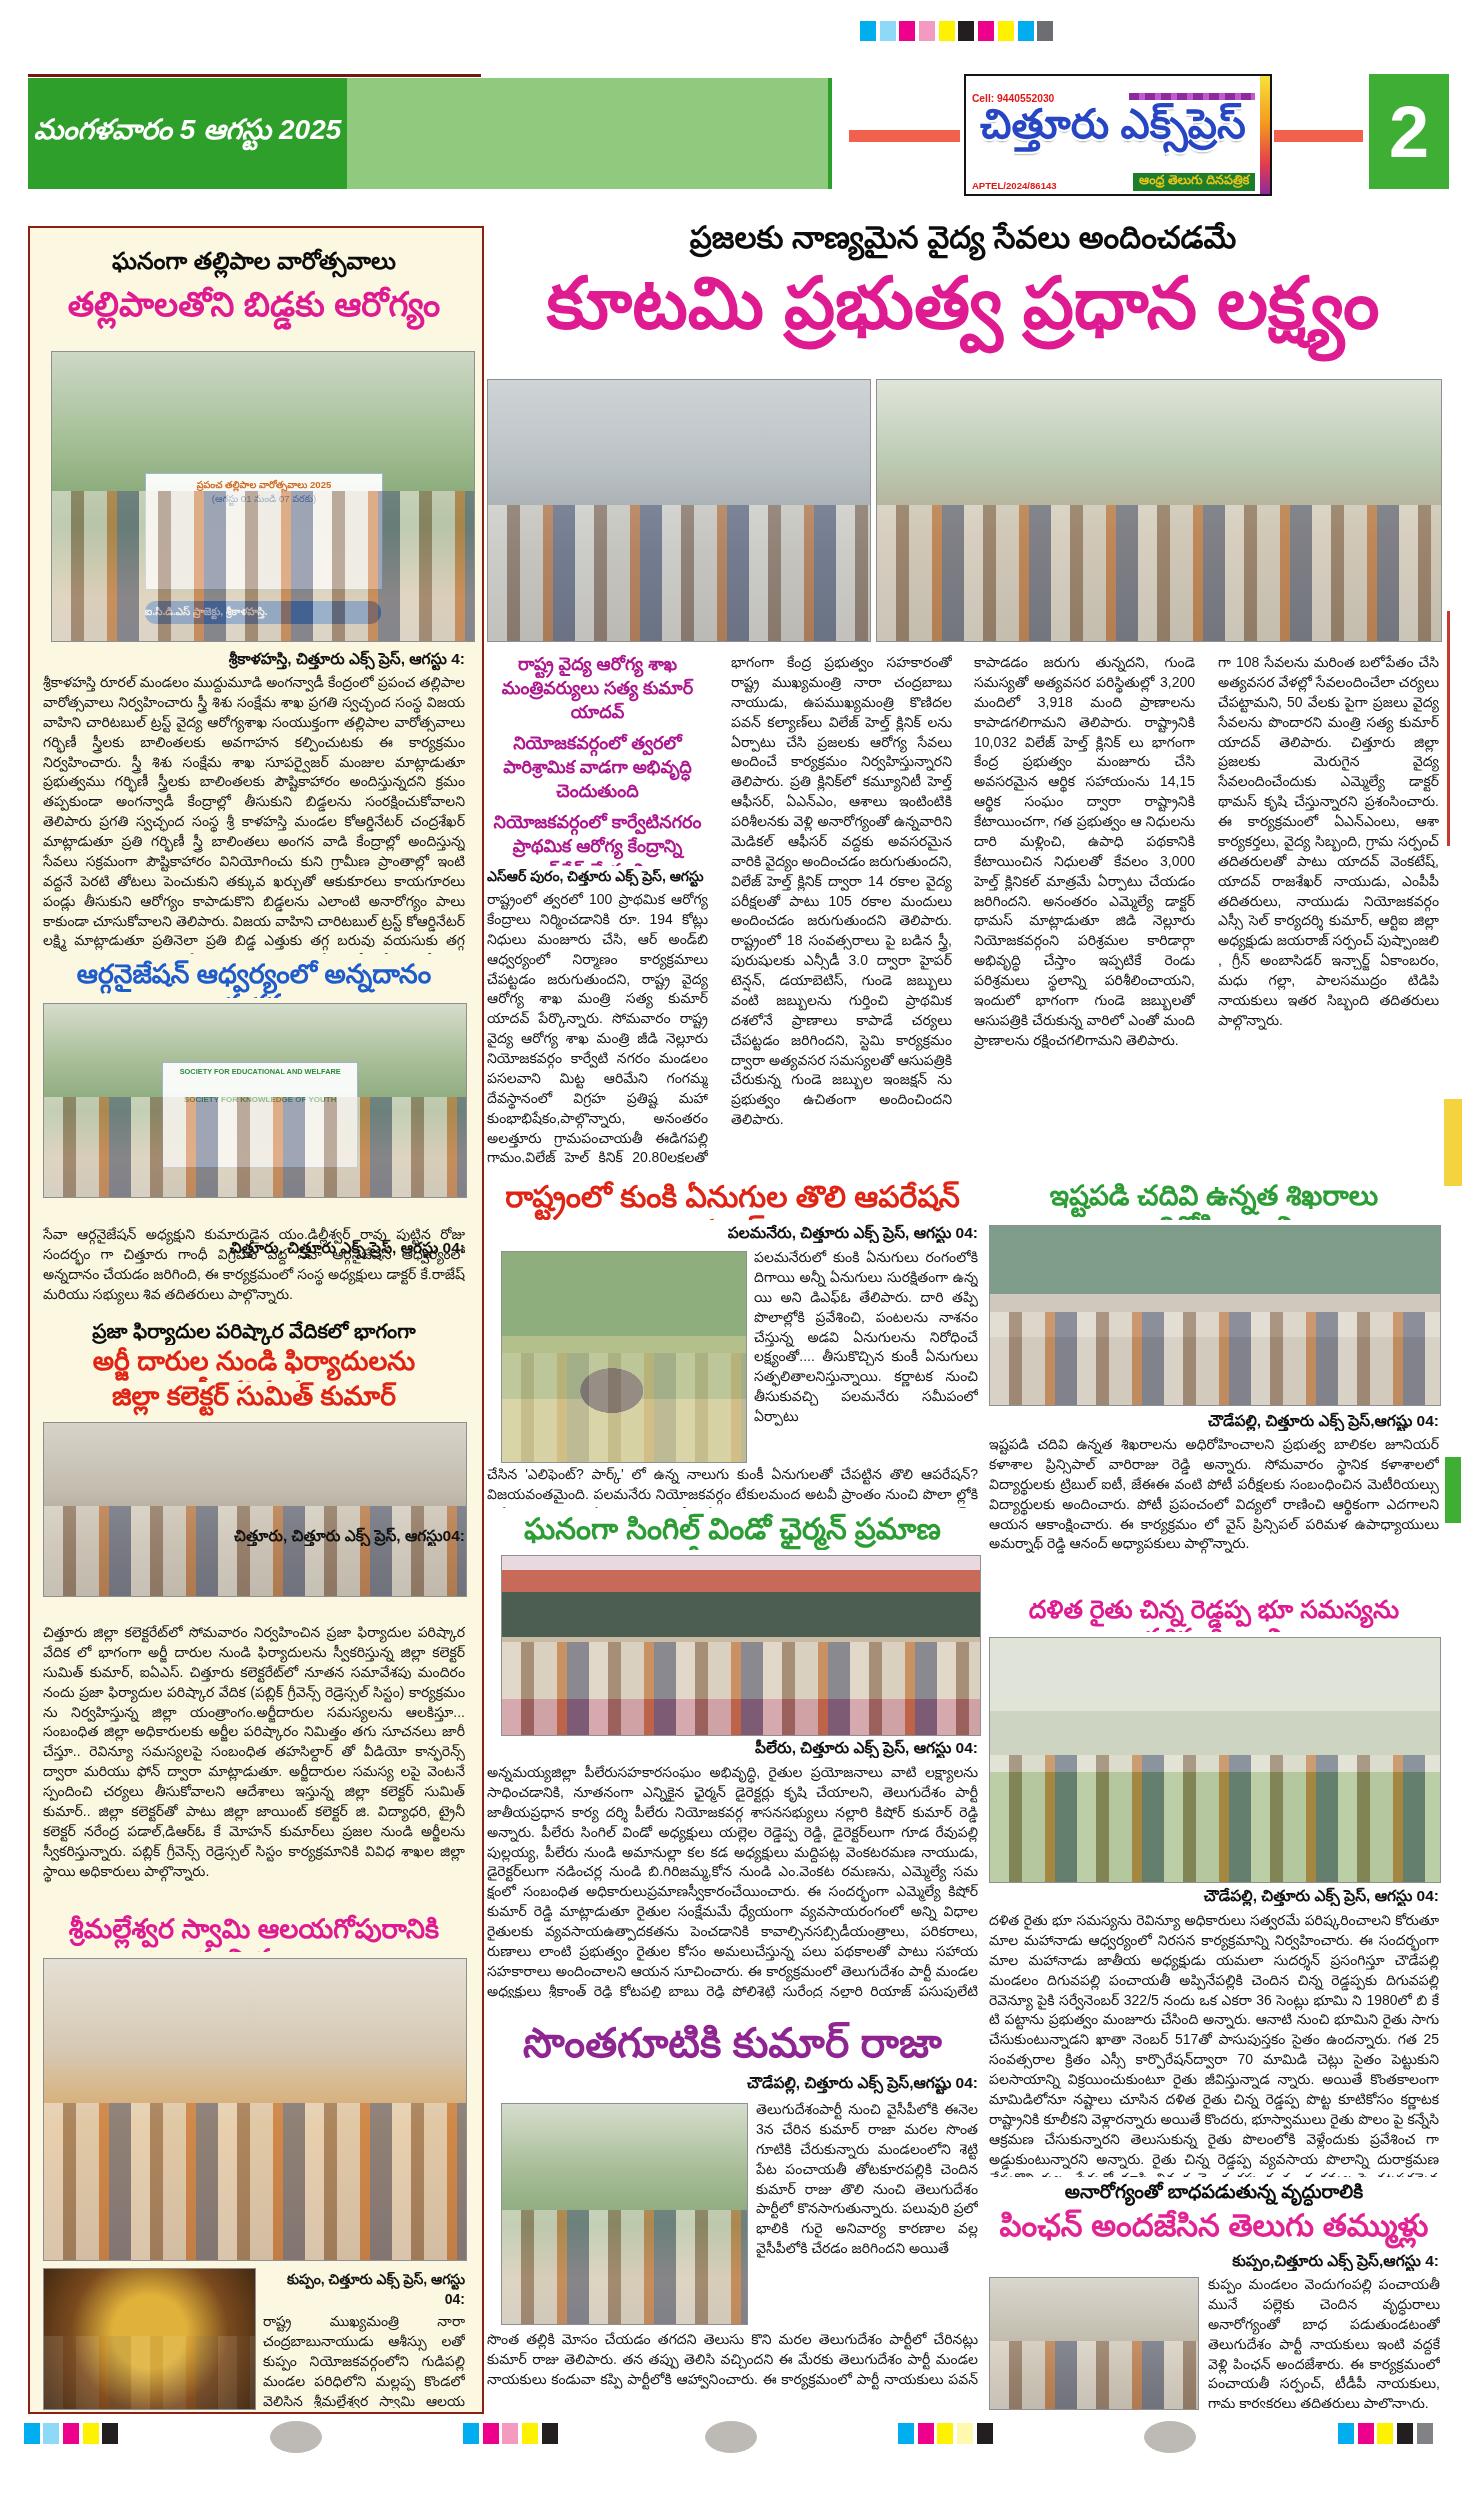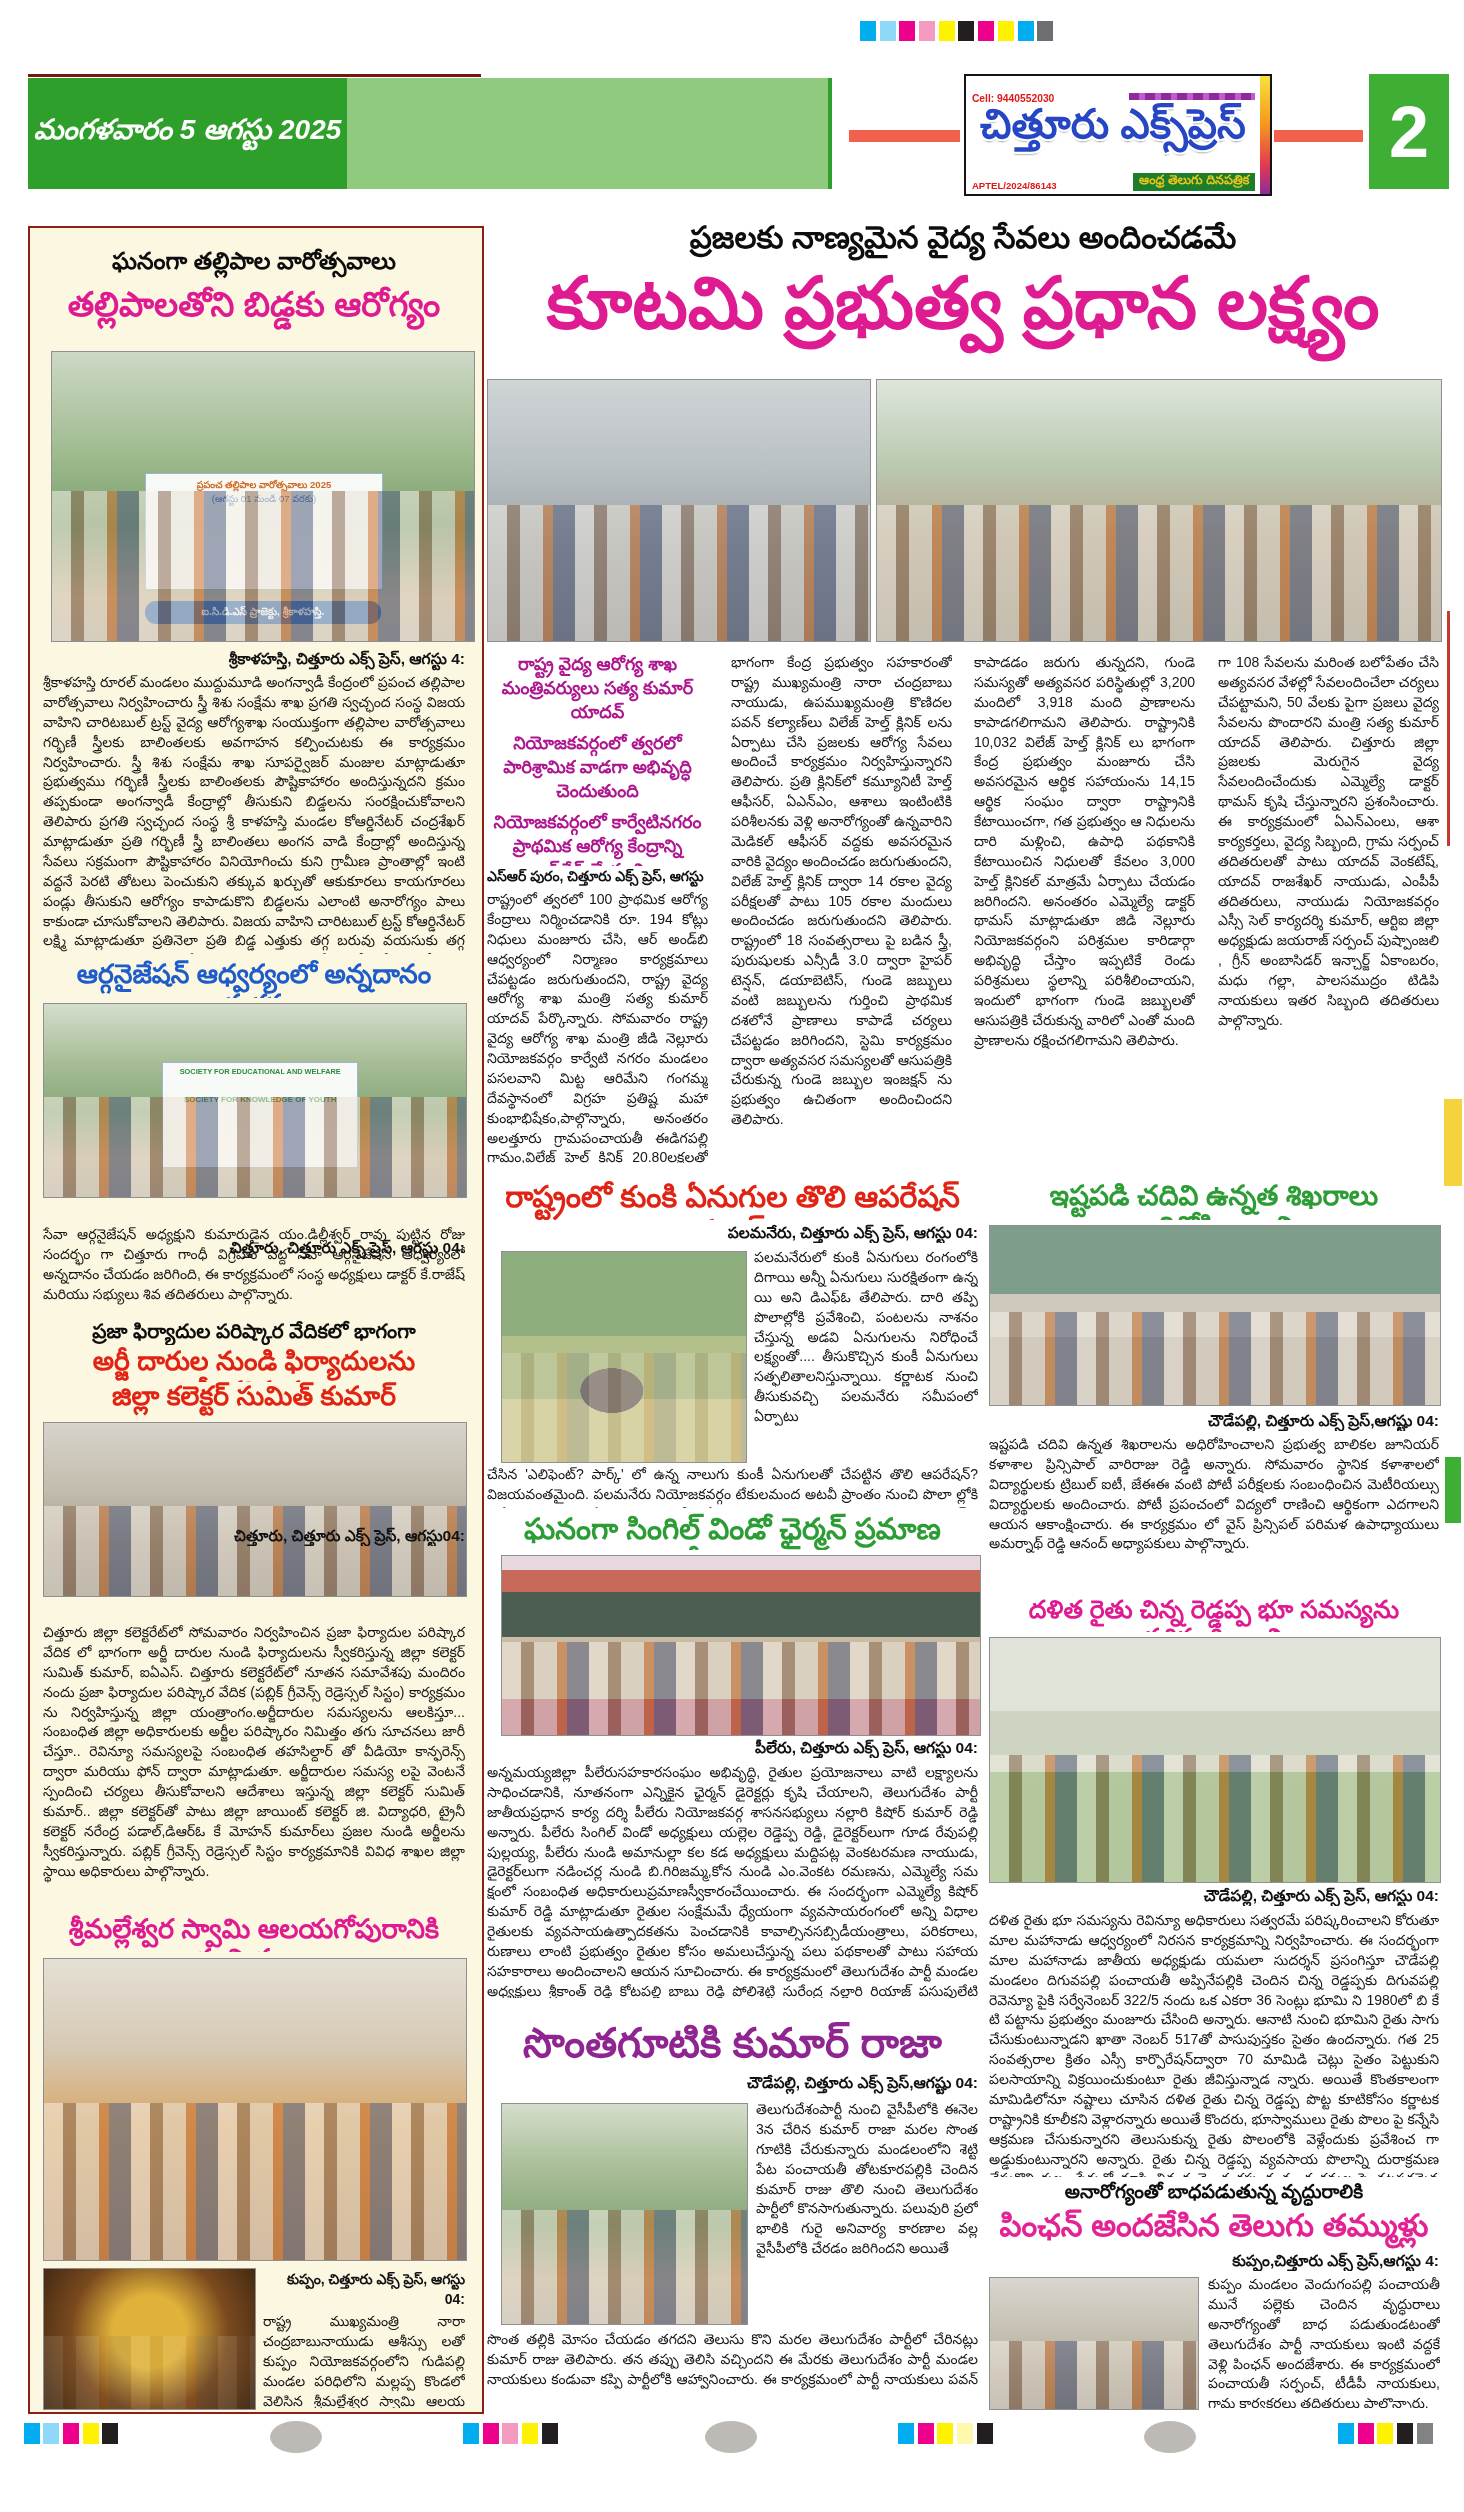--- a/index.html
+++ b/index.html
@@ -52,21 +52,21 @@
   .ph-elephant{background:radial-gradient(ellipse 52px 37px at 45% 66%,#837a71 0 60%,rgba(0,0,0,0) 61%),
       linear-gradient(180deg,#8fae7e 0 40%,#b3c08b 40% 70%,#d3cf9a 70%);}
   .ph-elephant::after{opacity:.18;}
   .ph-event{background:linear-gradient(180deg,#e8d8e0 0 8%,#c76a5a 8% 20%,#4c5e52 20% 45%,#cabba4 45% 80%,#b0556a 80%);}
   .ph-classroom{background:linear-gradient(180deg,#7f9d8b 0 38%,#cfc9bd 38% 62%,#b7ad9d 62%);}
   .ph-lawn{background:linear-gradient(180deg,#dfe3d8 0 30%,#cdd4c2 30% 55%,#76a558 55%);}
   .ph-temple{background:radial-gradient(circle at 50% 45%,#e0b23a 0 28%,#7a4a1e 60%,#3a2410);}
   .ph-temple::after{opacity:.12;}
   .ph-indoor3{background:linear-gradient(180deg,#d9d6ce,#c4beb0 45%,#a79c8a 75%,#91887b);}
   .banner-white{position:absolute;background:rgba(255,255,255,.93);border:0.7px solid #9db6c9;text-align:center;overflow:hidden;}
-  .banner-strip{position:absolute;background:#2e64a8;color:#fff;font-weight:bold;text-align:center;overflow:hidden;border-radius:11px;}
+  .banner-strip{position:absolute;background:#2e64a8;color:#fff;font-weight:bold;overflow:hidden;border-radius:11px;}
   .banner-title{color:#d2691e;font-weight:bold;}
   .banner-sub{color:#3a6fb0;}
   .banner-green{color:#2c8c3c;font-weight:bold;}
   .vline-red{background:#c23a30;}
   .ystrip{background:#f5d33f;}
   .gstrip{background:#3fae35;}
 </style>
 </head>
 <body>
 

